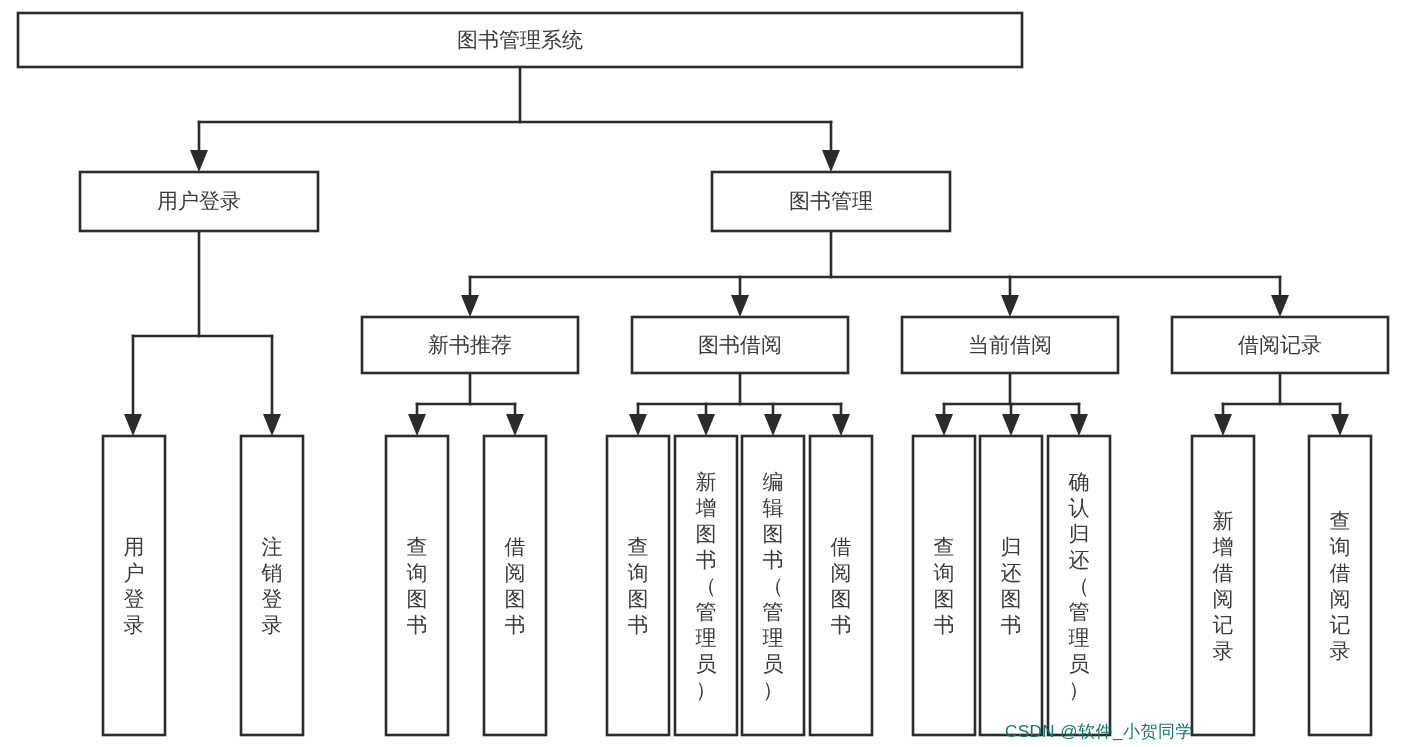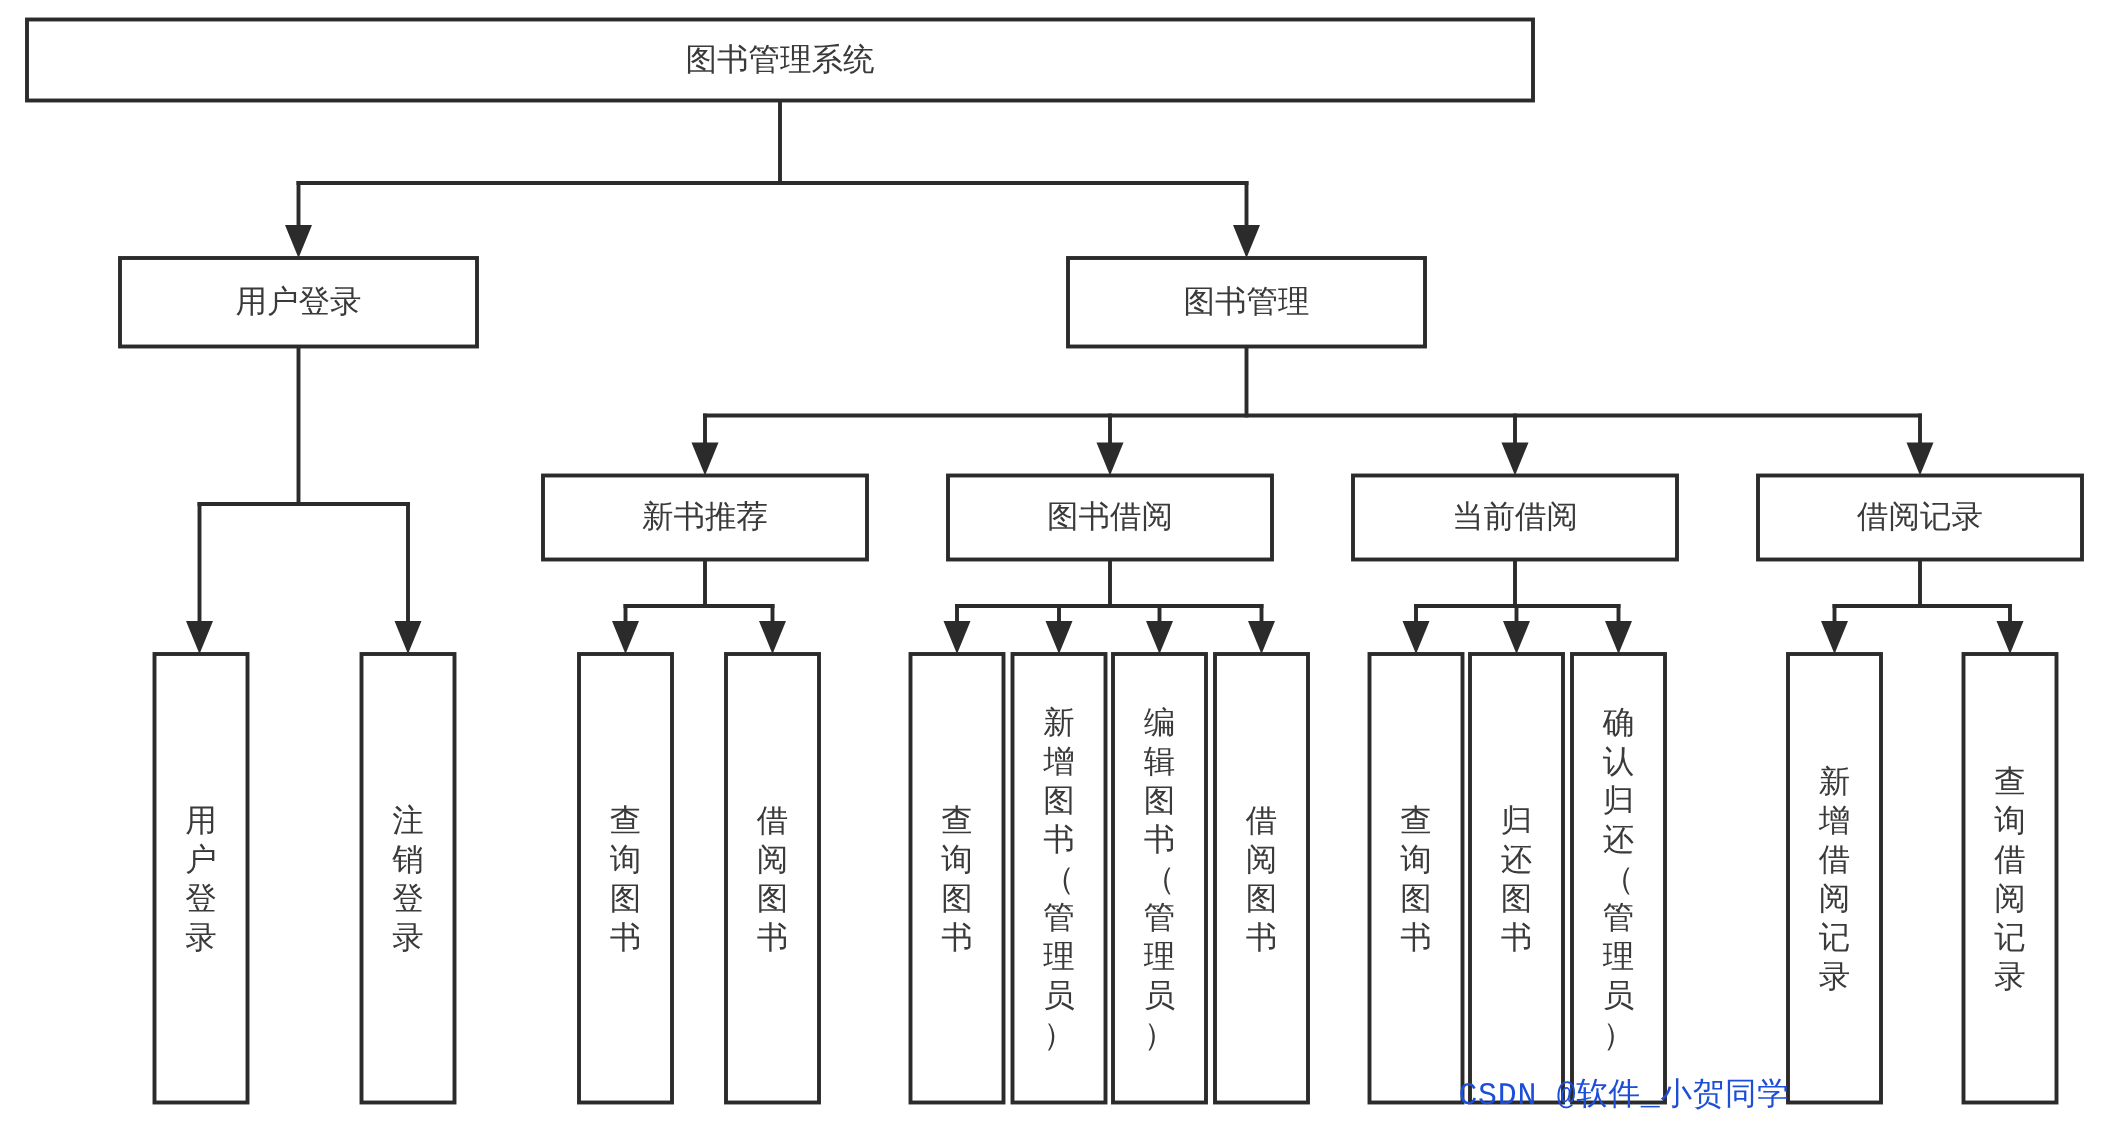--- a/index.html
+++ b/index.html
@@ -53,23 +53,23 @@
   .node-label-vertical {
     fill: #3a3a3a;
     font-family: "Liberation Sans", "DejaVu Sans", sans-serif;
     font-size: 21px;
     text-anchor: middle;
   }
   .watermark {
     position: absolute;
     right: 8px;
     bottom: 4px;
-    font-family: Liberation Mono, monospace;
-    font-size: 21px;
-    color: #1d4ed8;
+    font-family: Liberation Sans, sans-serif;
+    font-size: 17px;
+    color: #0f766e;
     white-space: nowrap;
     letter-spacing: 0.5px;
     user-select: none;
   }
 </style>
 </head>
 <body>
 
 <div id="diagram-root">
   <svg id="tree-svg" viewBox="0 0 1405 747">

